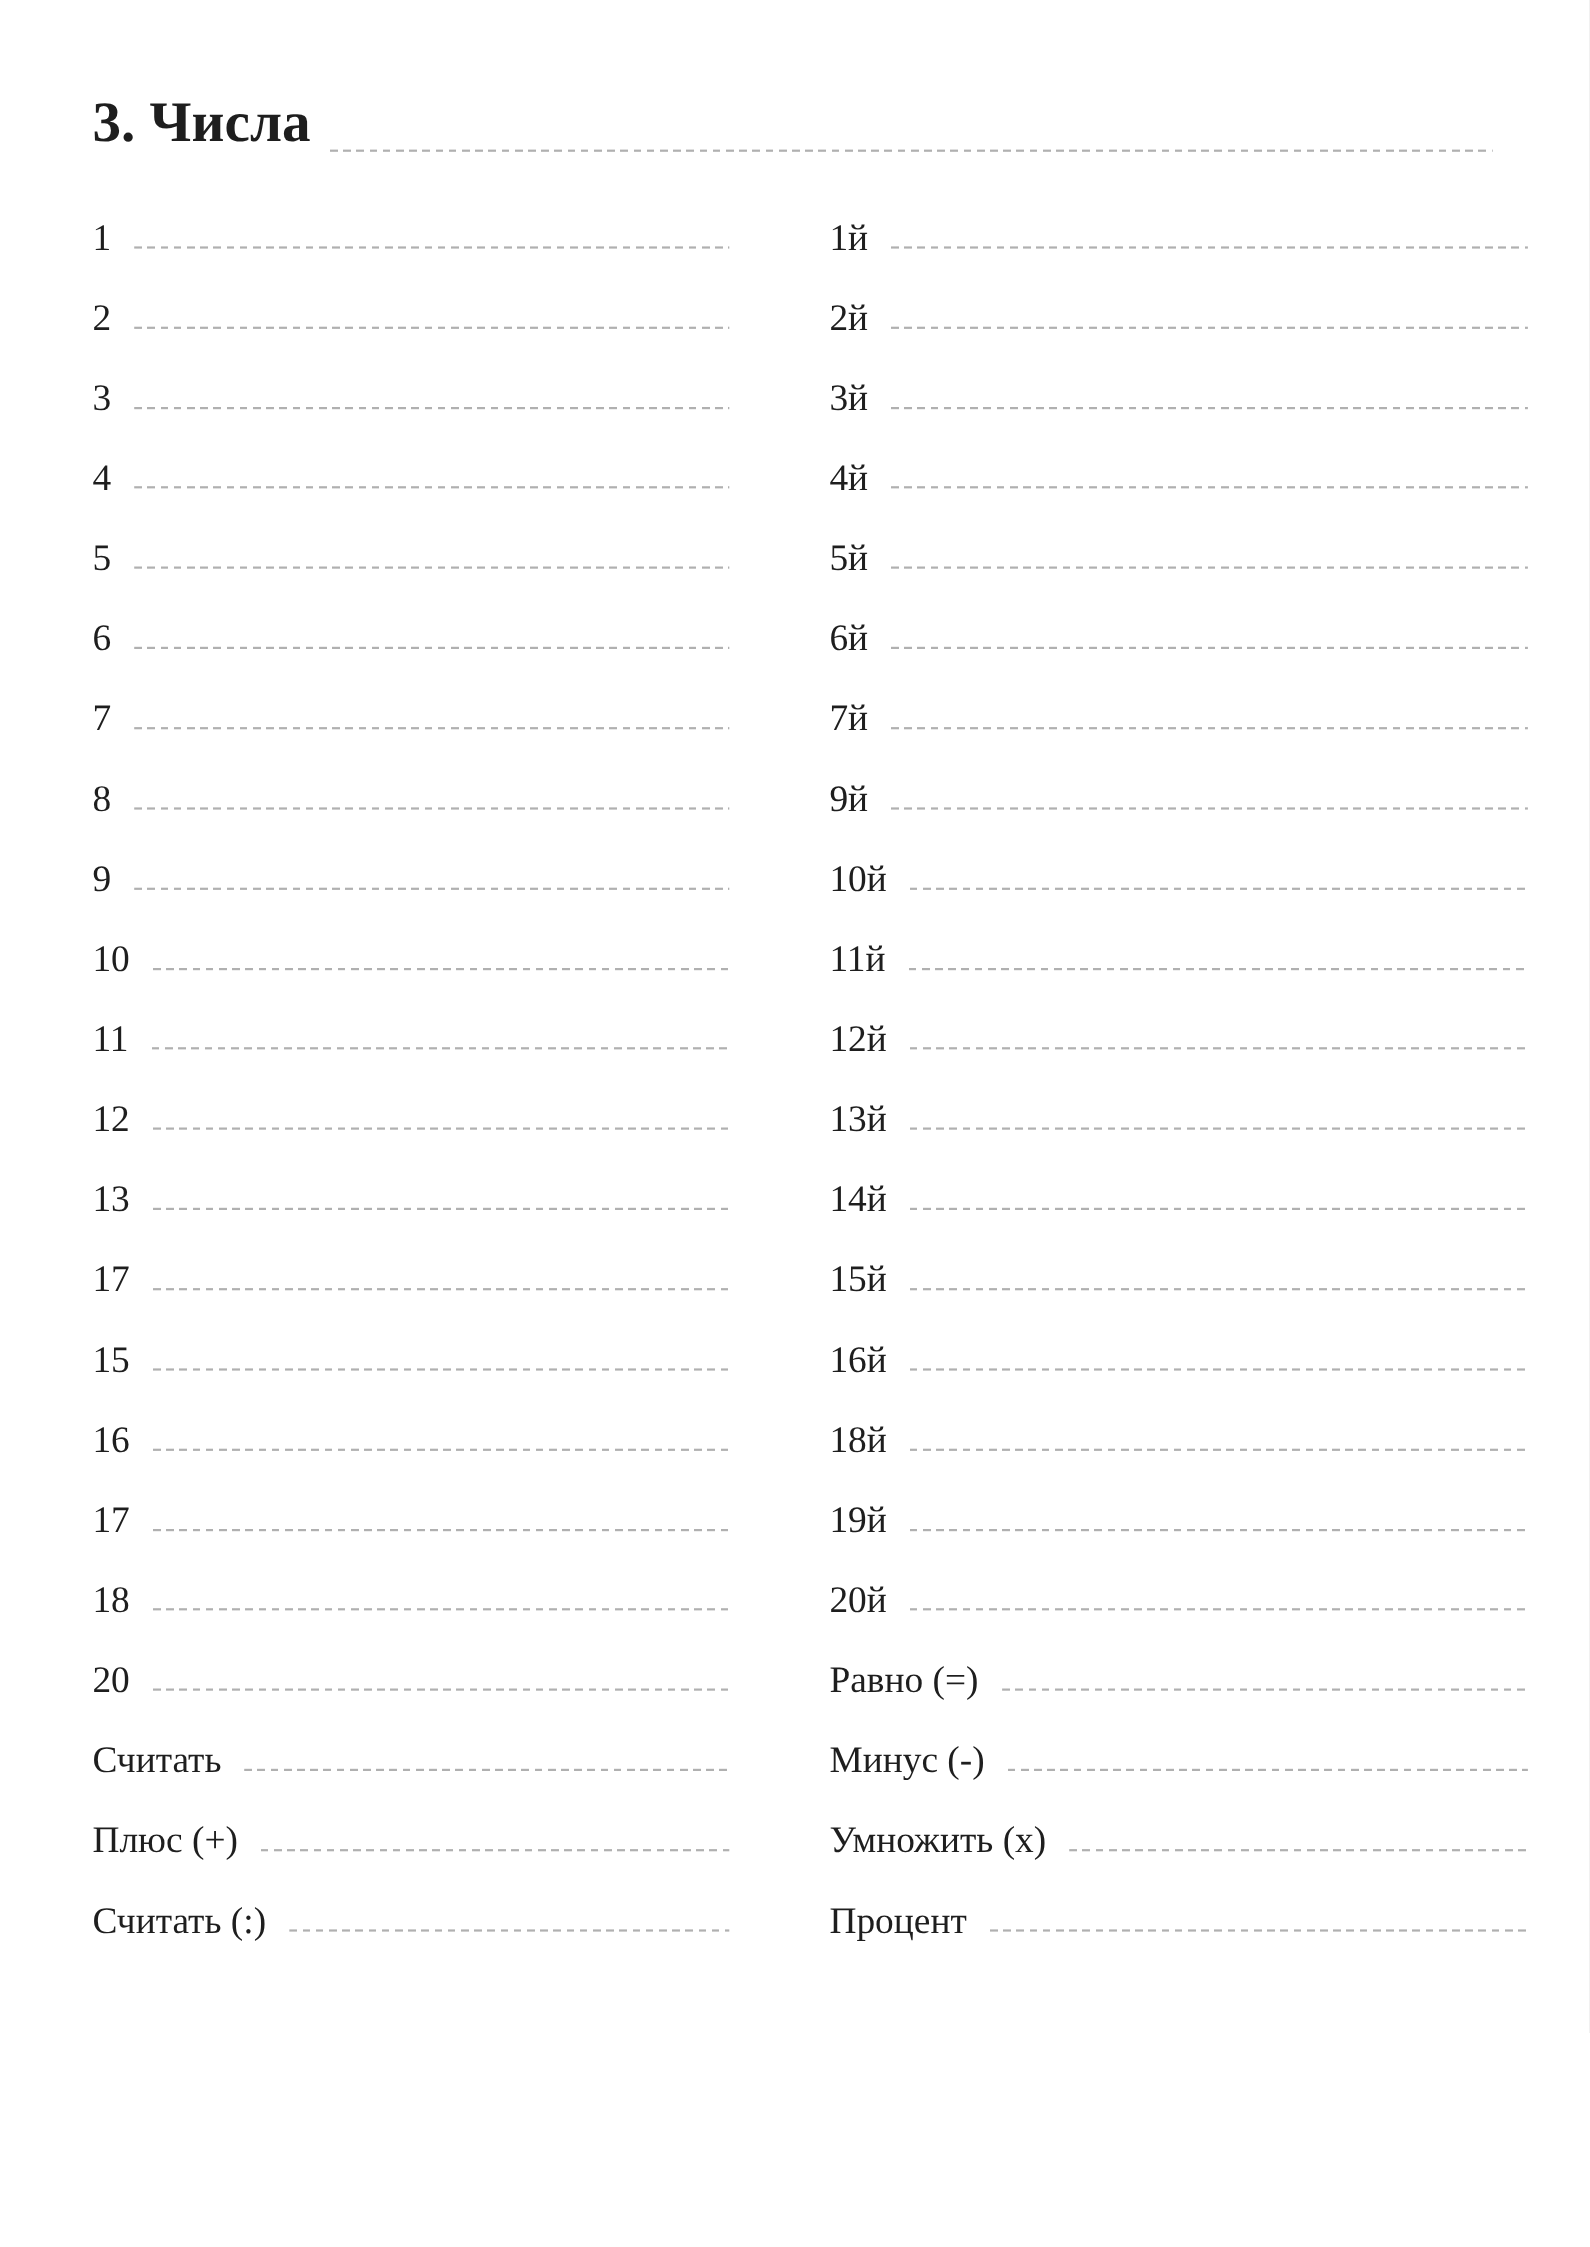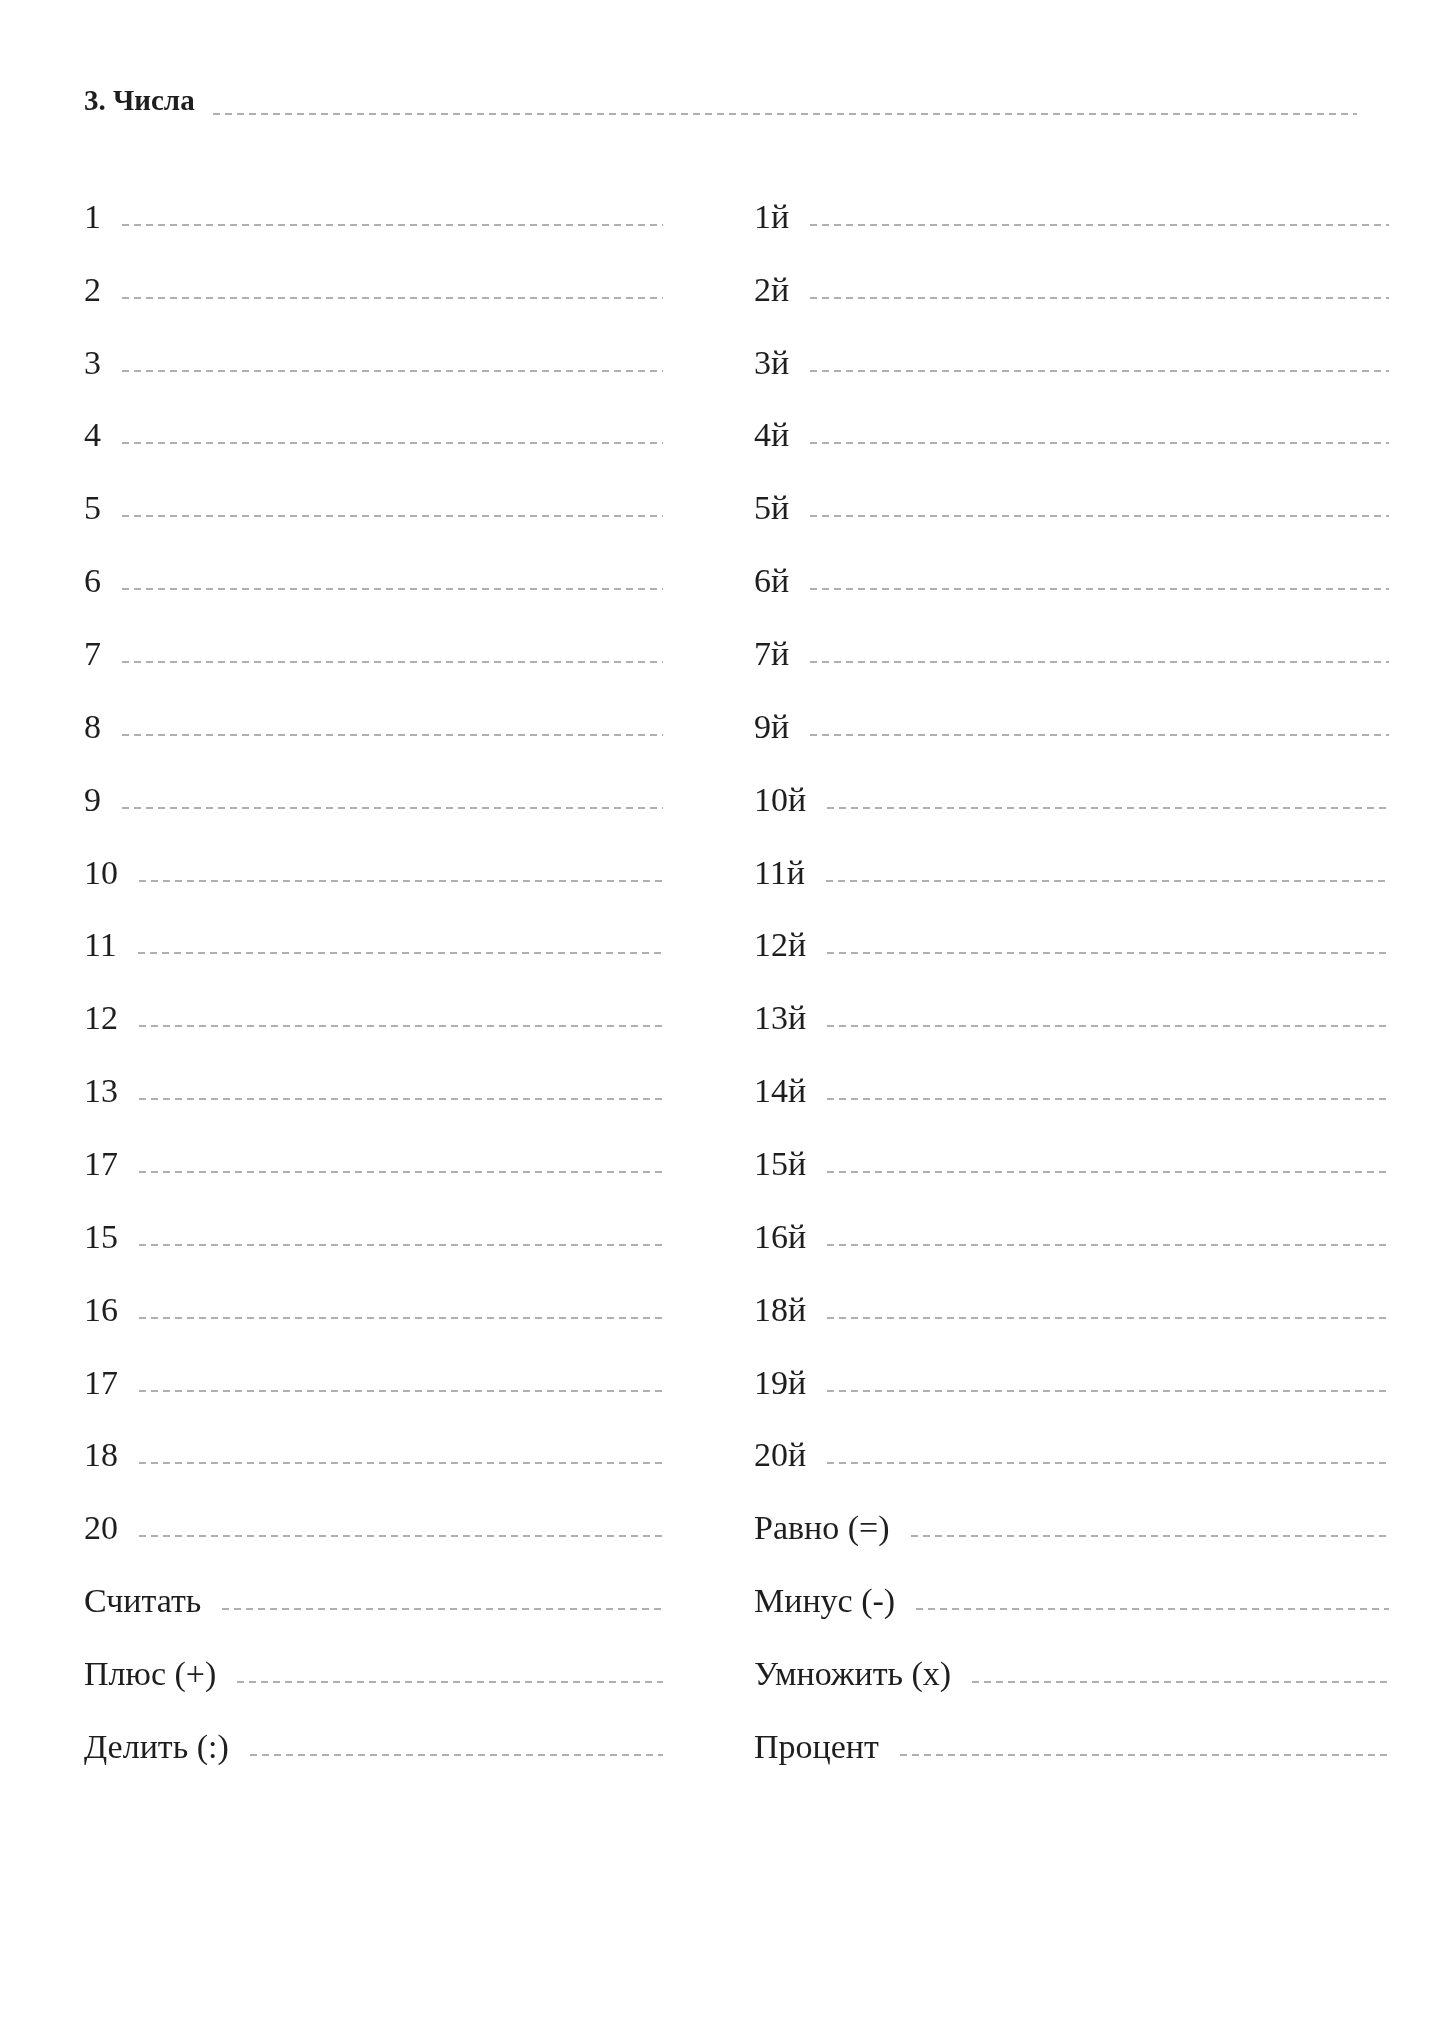--- a/index.html
+++ b/index.html
@@ -21,21 +21,21 @@
   .title-row{
     position:absolute;
     left:84px;
     right:88px;
     top:86px;
     display:flex;
     align-items:flex-end;
   }
   .title{
     margin:0;
-    font-size:29px;
+    font-size:52px;
     font-weight:700;
     line-height:1;
     white-space:nowrap;
   }
   .dashline{
     flex:1 1 auto;
     height:2px;
     margin-left:20px;
     background-image:repeating-linear-gradient(90deg,var(--dash-color) 0 7px,transparent 7px 12px);
   }
@@ -155,21 +155,21 @@
       </div>
       <div class="row">
         <span class="label">Считать</span>
         <span class="dashline"></span>
       </div>
       <div class="row">
         <span class="label">Плюс (+)</span>
         <span class="dashline"></span>
       </div>
       <div class="row">
-        <span class="label">Делить (:)</span>
+        <span class="label">Считать (:)</span>
         <span class="dashline"></span>
       </div>
     </div>
 
   <div class="col col-right">
       <div class="row">
         <span class="label">1й</span>
         <span class="dashline"></span>
       </div>
       <div class="row">

